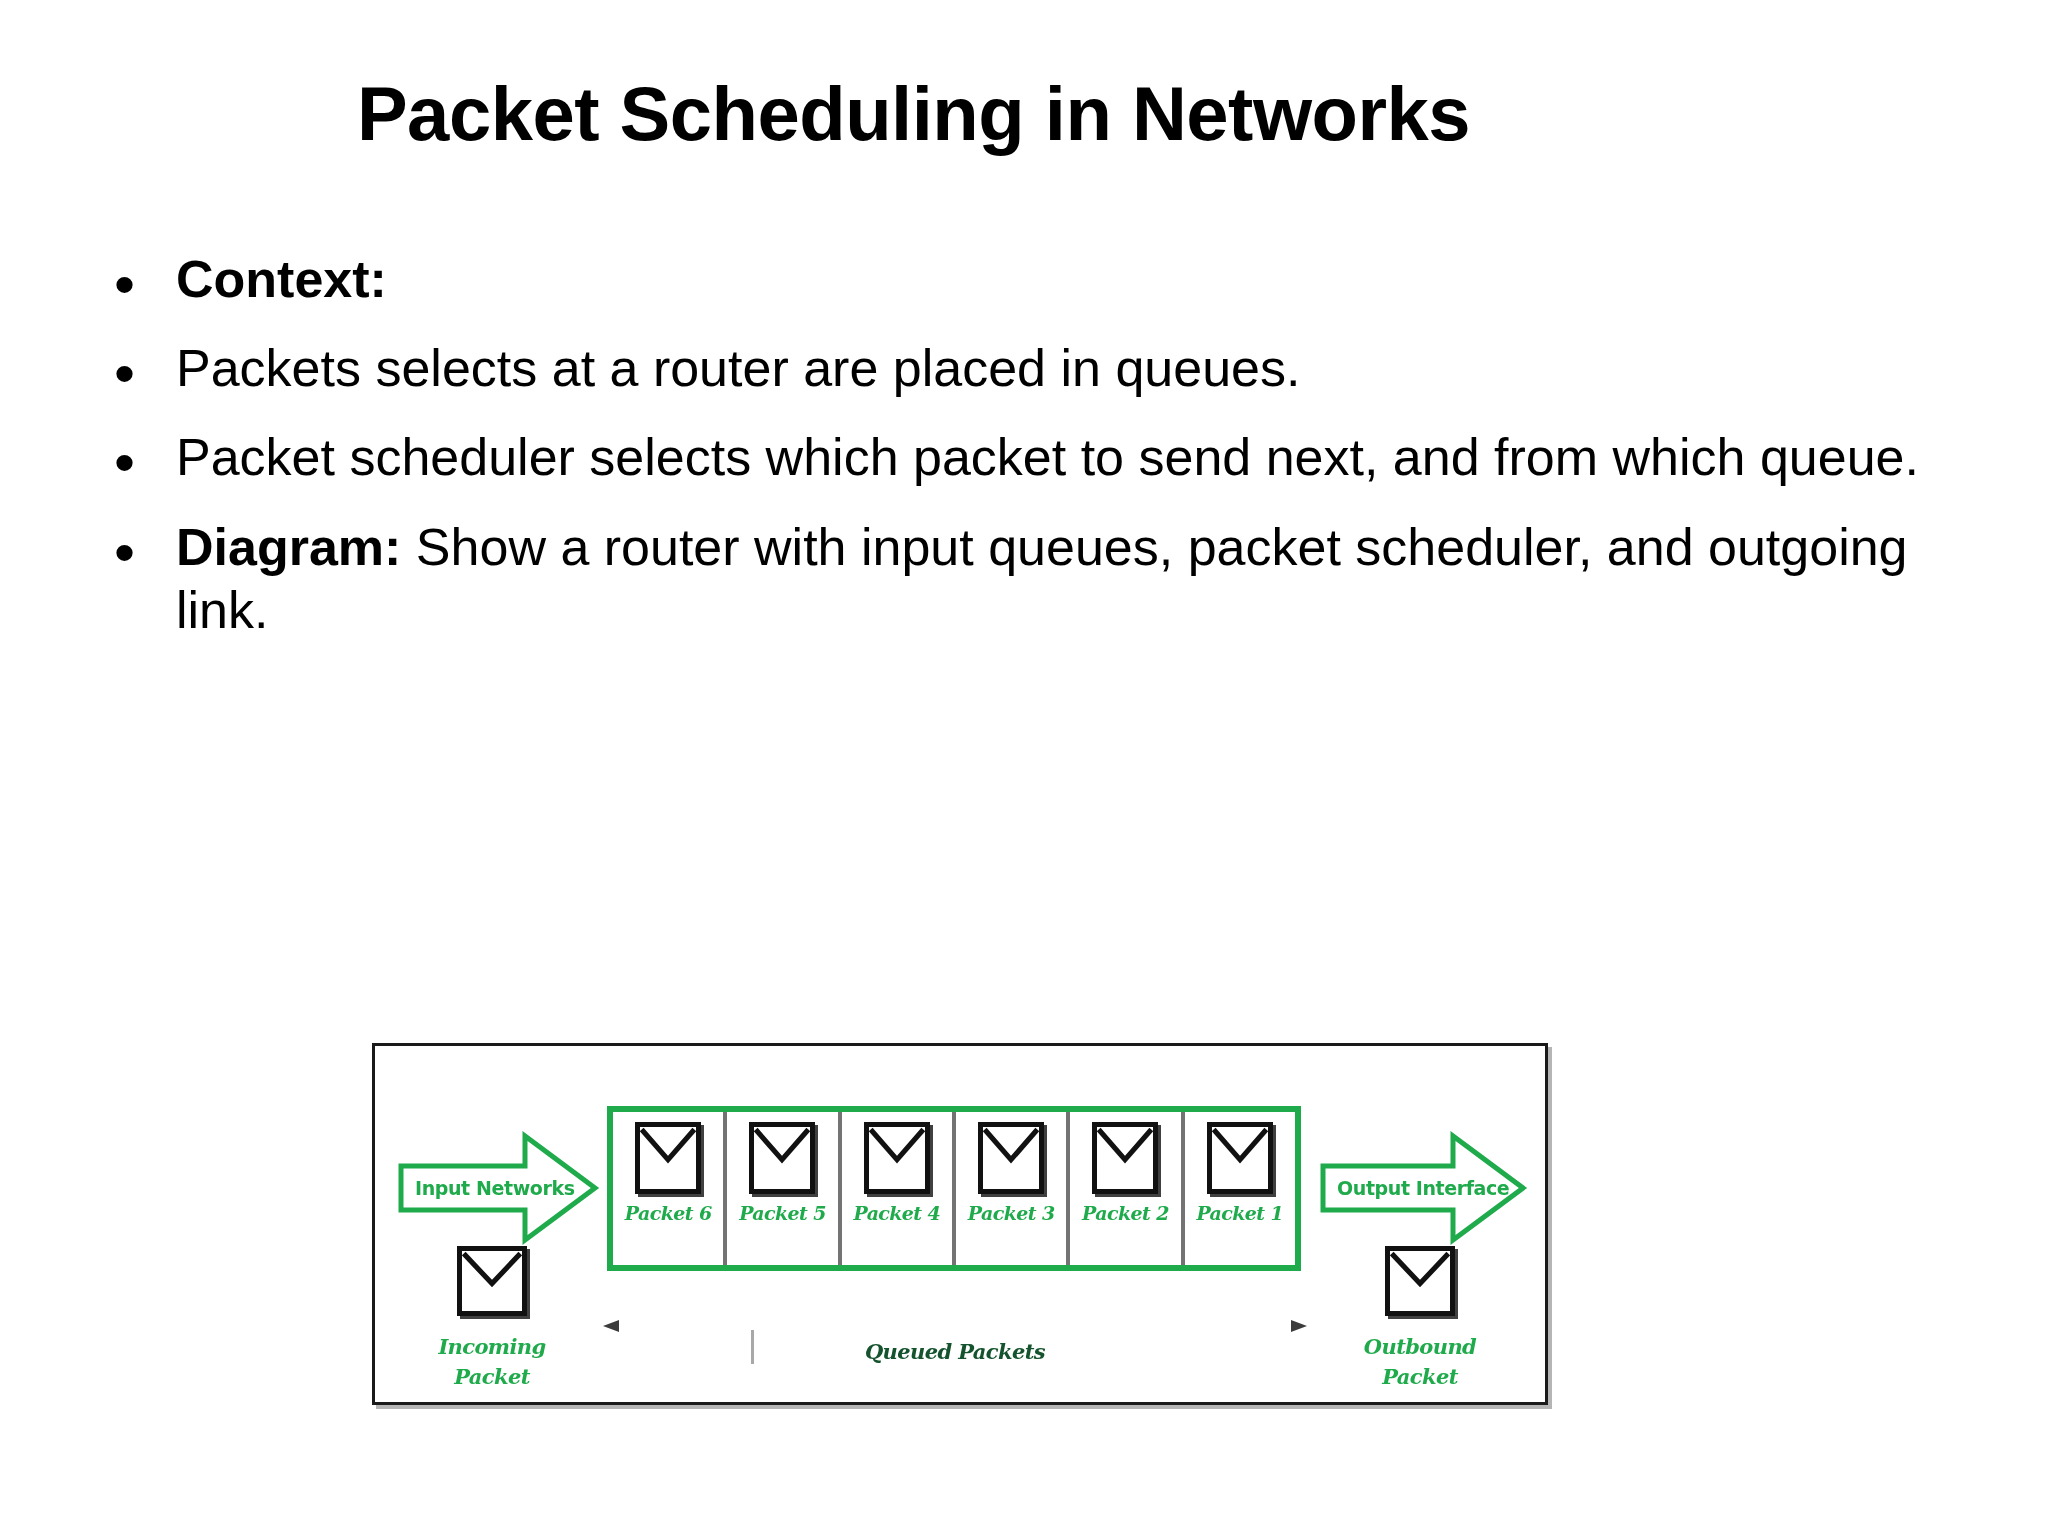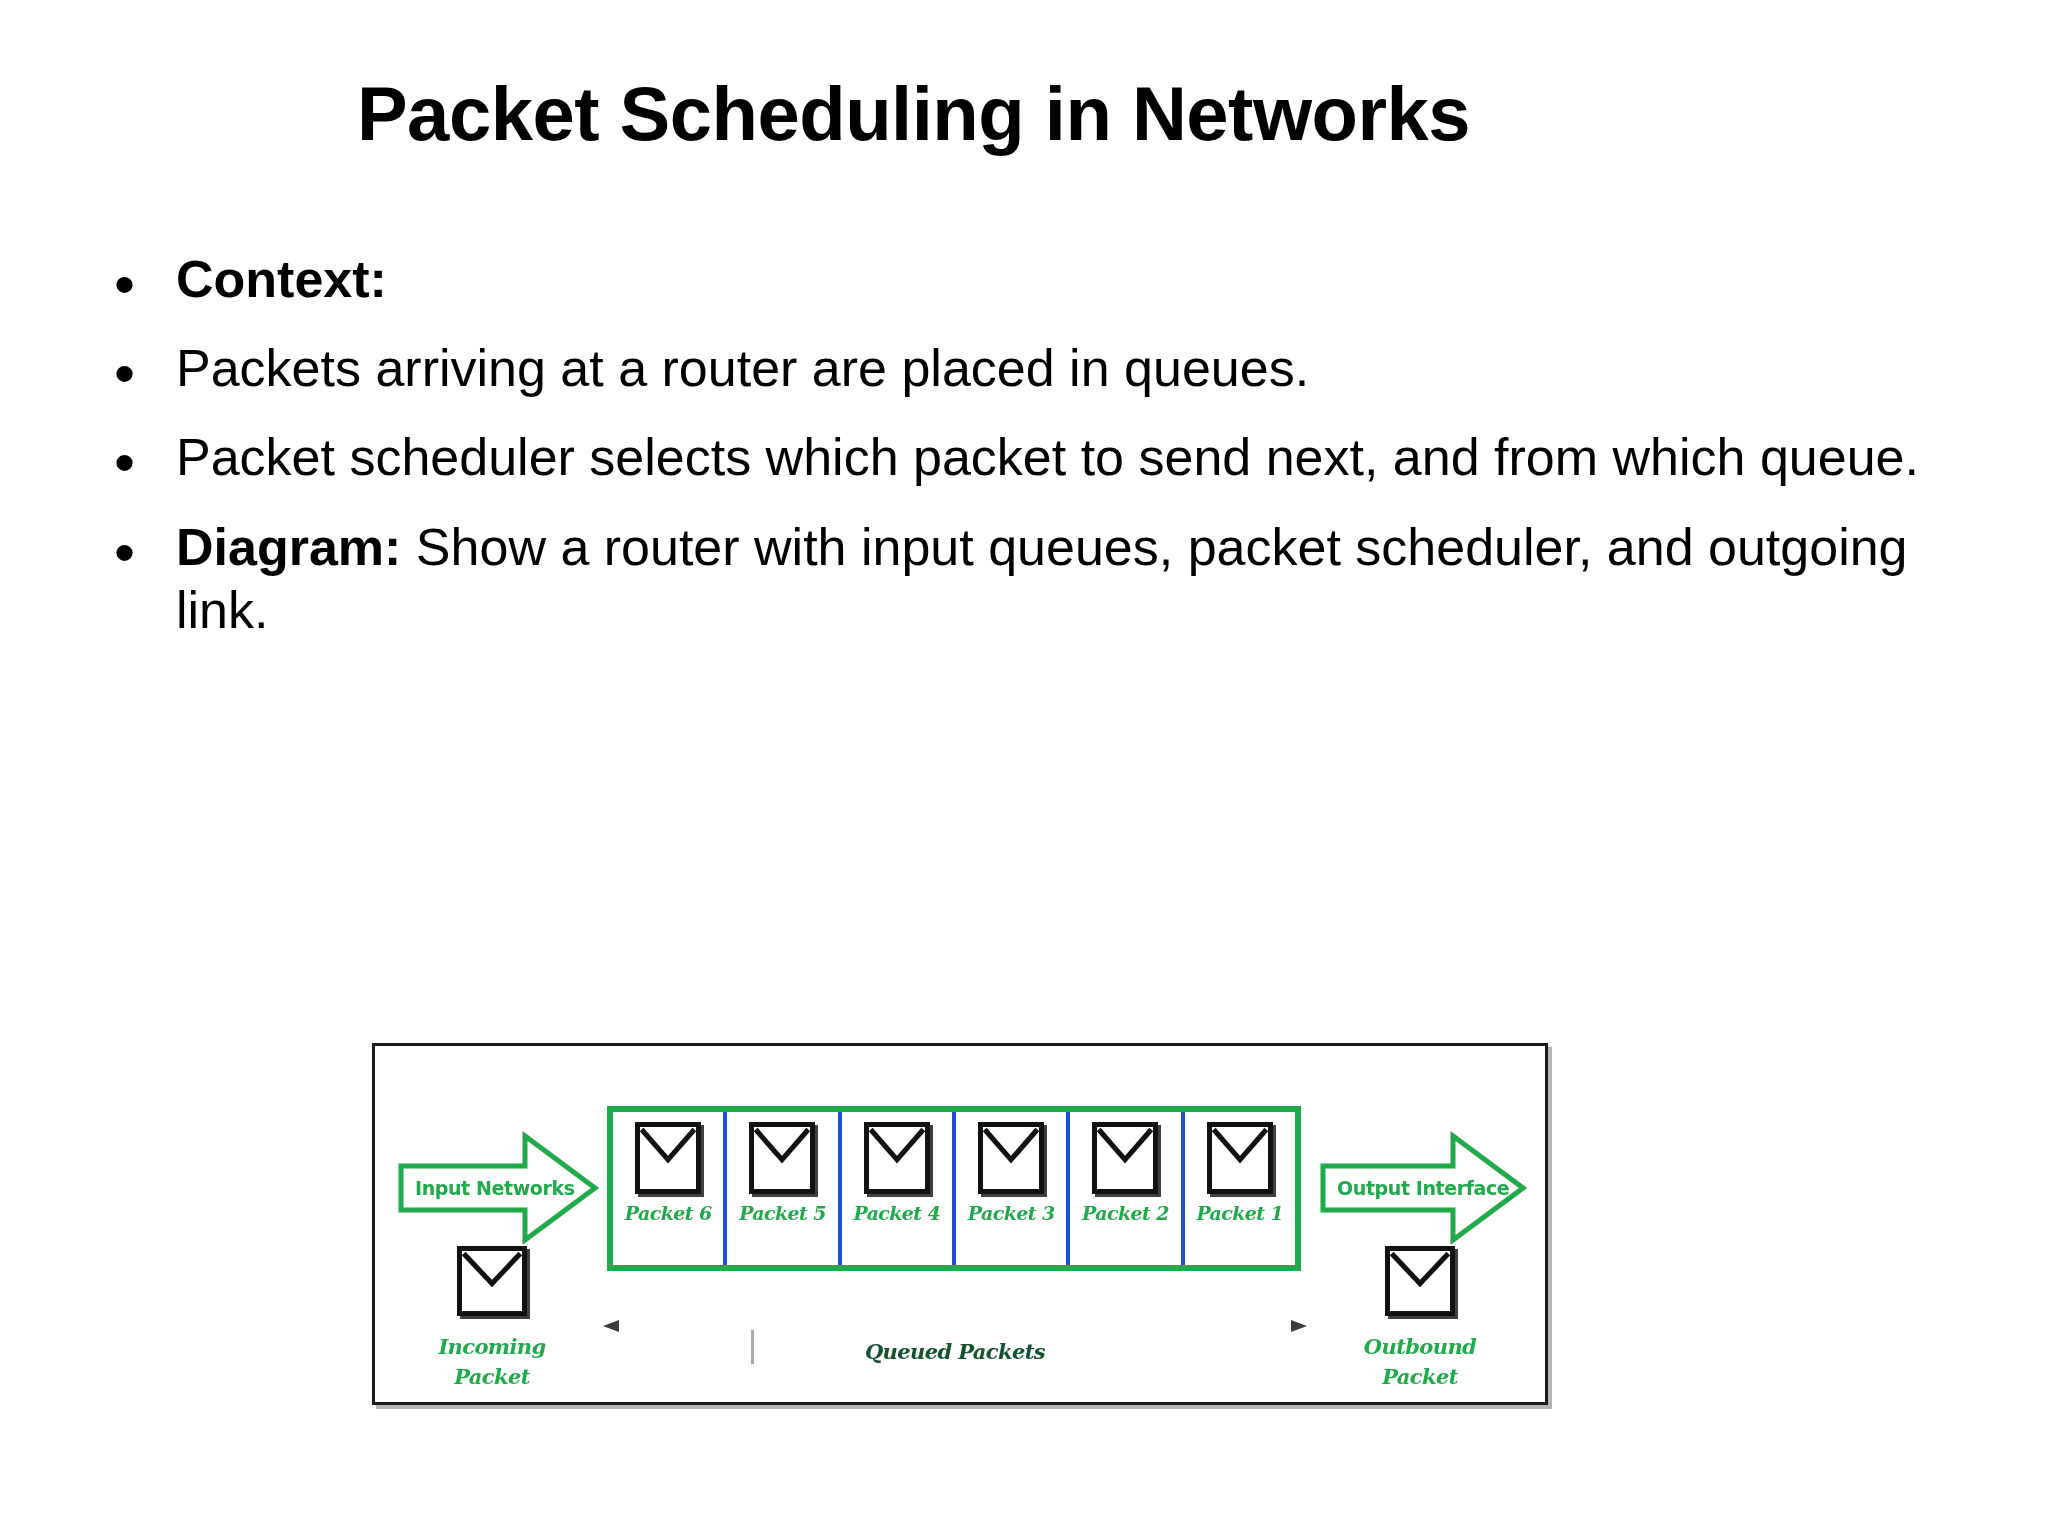--- a/index.html
+++ b/index.html
@@ -130,21 +130,21 @@
     width: 694px;
     height: 165px;
     box-sizing: border-box;
     border: 6px solid #1faa4b;
     display: flex;
     background: #ffffff;
   }
   .queue-cell {
     flex: 1 1 0;
     box-sizing: border-box;
-    border-right: 4px solid #1d4ed8;
+    border-right: 4px solid #737373;
     display: flex;
     flex-direction: column;
     align-items: center;
     justify-content: flex-start;
     padding-top: 10px;
     position: relative;
   }
   .queue-cell:last-child { border-right: none; }
   .queue-cell .envelope {
     width: 66px;
@@ -231,21 +231,21 @@
 
   <div class="bullets">
 
     <div class="bullet all-bold">
       <span class="bullet-dot">•</span>
       <span class="bullet-text">Context:</span>
     </div>
 
     <div class="bullet">
       <span class="bullet-dot">•</span>
-      <span class="bullet-text">Packets arriving at a router are placed in queues.</span>
+      <span class="bullet-text">Packets selects at a router are placed in queues.</span>
     </div>
 
     <div class="bullet">
       <span class="bullet-dot">•</span>
       <span class="bullet-text">Packet scheduler selects which packet to send next, and from which queue.</span>
     </div>
 
     <div class="bullet">
       <span class="bullet-dot">•</span>
       <span class="bullet-text bold-lead"><b>Diagram:</b><span> Show a router with input queues, packet scheduler, and outgoing link.</span></span>

